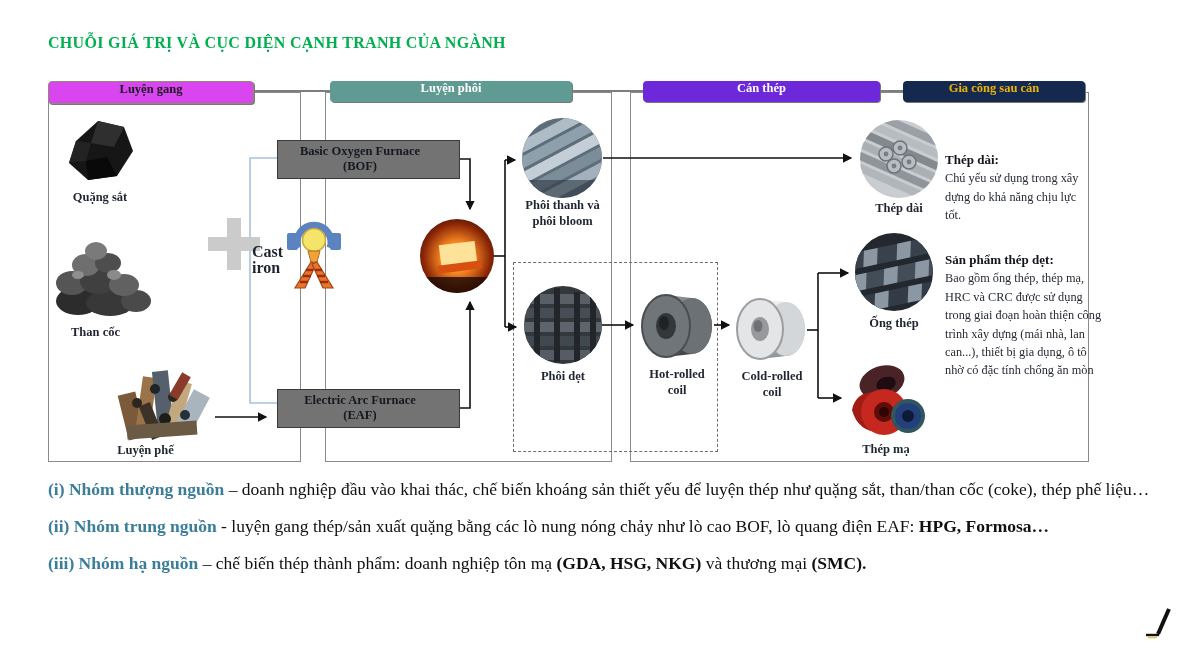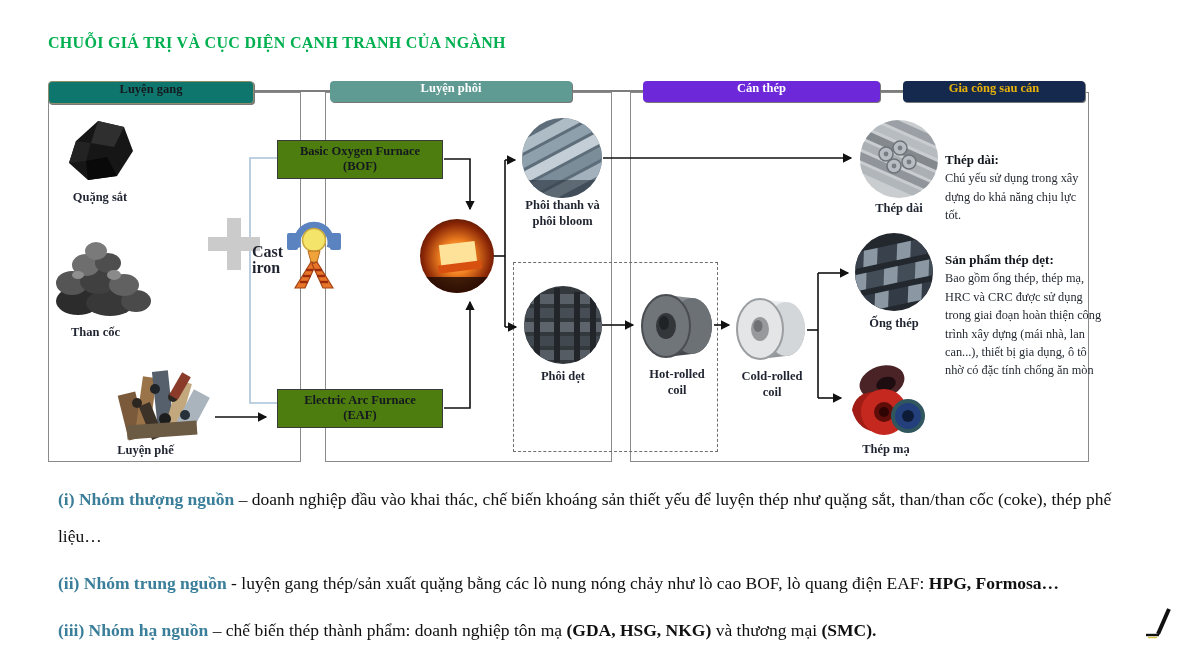--- a/index.html
+++ b/index.html
@@ -6,54 +6,54 @@
   #canvas{position:relative;width:1200px;height:672px;background:#fff;overflow:hidden;
           font-family:"Liberation Serif",serif;}
   .abs{position:absolute;}
   #page-title{position:absolute;left:48px;top:34px;font:700 16px "Liberation Serif",serif;
               letter-spacing:.3px;}
   .sbox{position:absolute;border:1px solid #8a8a8a;z-index:1;}
   .dashedbox{position:absolute;border:1px dashed #6e6e6e;z-index:1;}
   .pill{position:absolute;height:21px;line-height:21px;text-align:center;border-radius:4px;
         font:700 12.5px "Liberation Serif",serif;z-index:4;box-shadow:1px 1px 0 #777;}
   .hconn{position:absolute;height:2px;background:#7d7d7d;z-index:0;}
-  .furnace-box{position:absolute;width:164px;background:#4d7c0f;border:1px solid #3a3a3a;
+  .furnace-box{position:absolute;width:164px;background:#737373;border:1px solid #3a3a3a;
         text-align:center;font:600 12.5px "Liberation Serif",serif;color:#14181f;
-        padding:3px 0 4px 0;line-height:15px;z-index:3;}
+        padding:3px 17px 4px 0;line-height:15px;z-index:3;}
   .lbl{position:absolute;font:600 12.5px "Liberation Serif",serif;color:#1f2430;
        text-align:center;line-height:16px;z-index:3;}
   .img{position:absolute;z-index:3;}
   .circle-img{position:absolute;border-radius:50%;overflow:hidden;z-index:3;}
   .note{position:absolute;font:400 12.3px "Liberation Serif",serif;color:#262b33;
         line-height:18.4px;z-index:3;}
   .note .nh{font-weight:700;font-size:13px;color:#11151c;}
   #arrow-layer{position:absolute;left:0;top:0;z-index:2;}
   #footnotes{position:absolute;left:48px;top:471px;width:1112px;
              font:400 17.5px "Liberation Serif",serif;color:#101010;z-index:3;}
-  #footnotes p{margin:10px;line-height:37px;}
+  #footnotes p{margin:0;line-height:37px;}
   .fn-lead{font-weight:700;}
   .fn-bold{font-weight:700;}
 </style>
 </head>
 <body>
 
 <div id="canvas">
 
   <div id="page-title" style="color: rgb(0, 176, 80);">CHUỖI GIÁ TRỊ VÀ CỤC DIỆN CẠNH TRANH CỦA NGÀNH</div>
 
   <div class="sbox" style="left:48px;top:92px;width:251px;height:368px;"></div>
   <div class="sbox" style="left:325px;top:92px;width:285px;height:368px;"></div>
   <div class="sbox" style="left:630px;top:92px;width:457px;height:368px;"></div>
   <div class="dashedbox" style="left:513px;top:262px;width:203px;height:188px;"></div>
 
   <div class="hconn" style="left:252px;top:90px;width:78px;"></div>
   <div class="hconn" style="left:572px;top:90px;width:71px;"></div>
   <div class="hconn" style="left:880px;top:90px;width:23px;"></div>
 
-  <div class="pill" style="left:48px;top:81px;width:204px;background:#0f766e;color:#15181d;border:1px solid #8f8d6e;">Luyện gang</div>
+  <div class="pill" style="left:48px;top:81px;width:204px;background:#d946ef;color:#15181d;border:1px solid #8f8d6e;">Luyện gang</div>
   <div class="pill" style="left:330px;top:81px;width:242px;background:#5f9b93;color:#fff;">Luyện phôi</div>
   <div class="pill" style="left:643px;top:81px;width:237px;background:#6d28d9;color:#fff;">Cán thép</div>
   <div class="pill" style="left:903px;top:81px;width:182px;background:#15294f;color:#eab308;">Gia công sau cán</div>
 
   <svg id="arrow-layer" width="1200" height="672">
     <defs>
       <marker id="ah" markerWidth="7" markerHeight="7" refX="5.2" refY="3" orient="auto">
         <path d="M0,0 L6,3 L0,6 Z" fill="#111"></path>
       </marker>
     </defs>

